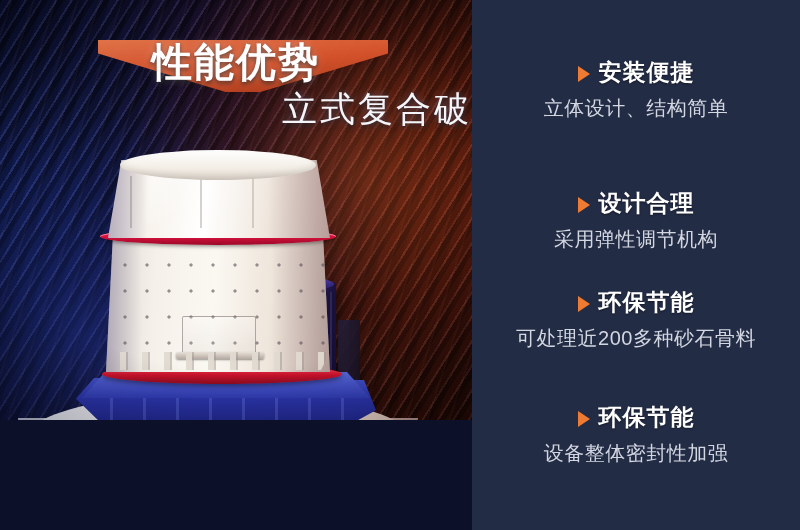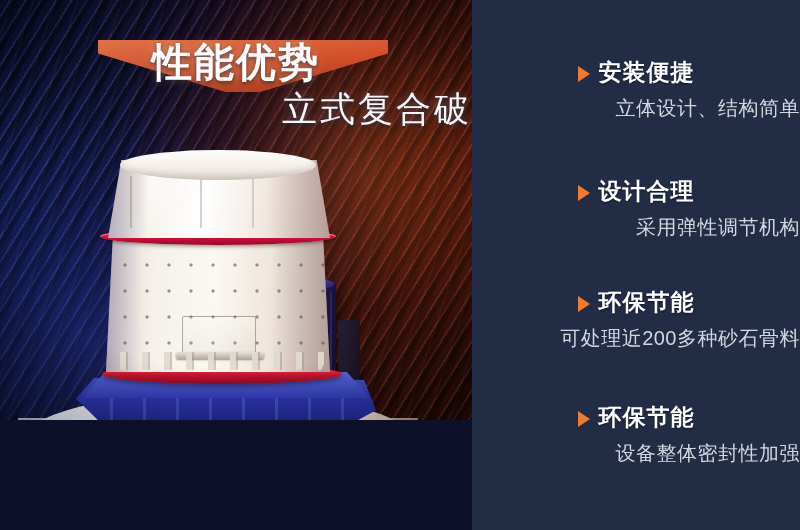--- a/index.html
+++ b/index.html
@@ -271,21 +271,21 @@
     background:radial-gradient(ellipse at 50% 50%, rgba(10,6,20,.55) 0%, rgba(10,6,20,0) 72%);
   }
 
   
   .panel{
     position:absolute;left:472px;top:0;width:328px;height:530px;
     background:#232c45;
   }
   .feature{
     position:absolute;left:0;width:328px;
-    text-align:right;
+    text-align:center;
   }
   .f-head{
     display:flex;align-items:center;justify-content:center;
     gap:9px;
     margin-bottom:7px;
   }
   .tri{
     width:0;height:0;
     border-top:8px solid transparent;
     border-bottom:8px solid transparent;
@@ -356,21 +356,21 @@
   <div class="panel">
 
     <div class="feature" style="top:57px">
       <div class="f-head">
         <span class="tri"></span>
         <span class="f-title">安装便捷</span>
       </div>
       <div class="f-desc">立体设计、结构简单</div>
     </div>
 
-    <div class="feature" style="top:176px">
+    <div class="feature" style="top:188px">
       <div class="f-head">
         <span class="tri"></span>
         <span class="f-title">设计合理</span>
       </div>
       <div class="f-desc">采用弹性调节机构</div>
     </div>
 
     <div class="feature" style="top:287px">
       <div class="f-head">
         <span class="tri"></span>

